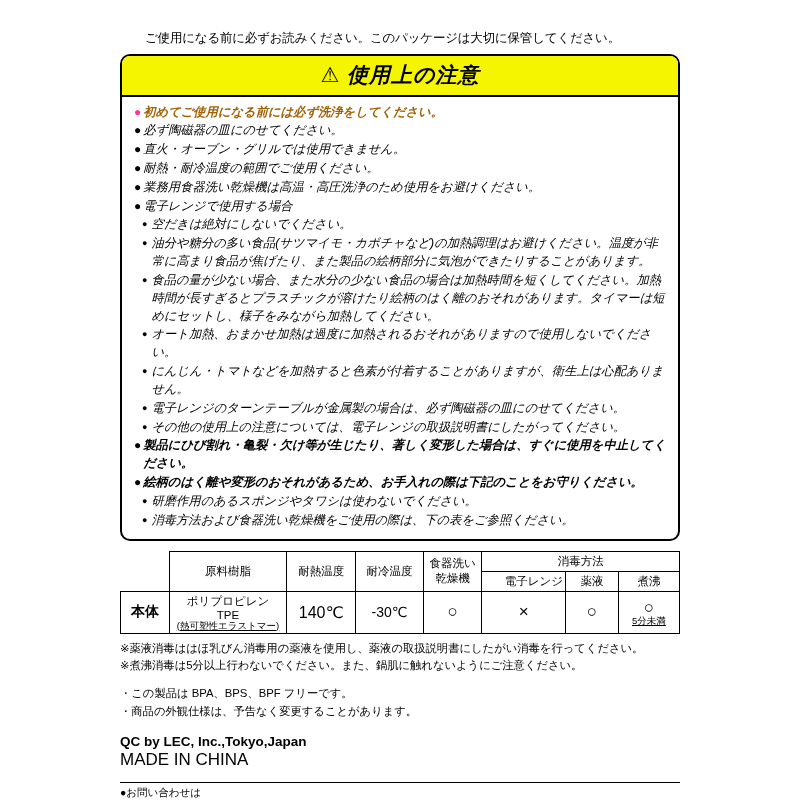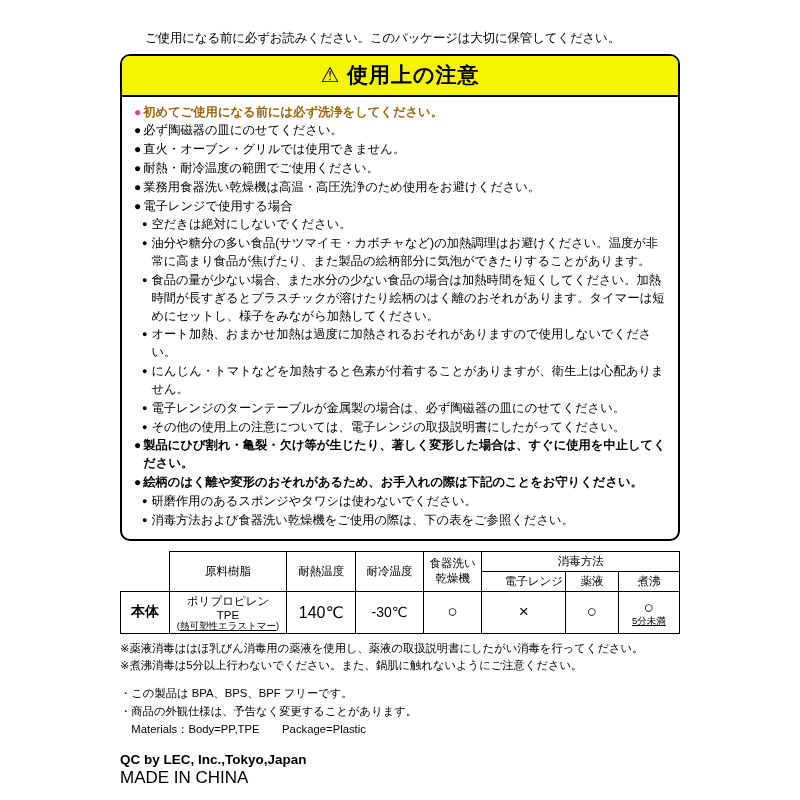--- a/index.html
+++ b/index.html
@@ -32,20 +32,21 @@
   }
   .notice-box {
     border: 2.5px solid #000;
     border-radius: 10px;
     background: #fff;
     box-sizing: border-box;
     width: 560px;
     margin: 0 auto;
     padding: 0 0 8px 0;
     overflow: hidden;
+    font-style: italic;
   }
   .notice-header {
     background: #f5f500;
     border-bottom: 2.5px solid #000;
     text-align: center;
     font-size: 21px;
     font-weight: bold;
     padding: 5px 0 6px 0;
     letter-spacing: 1px;
   }
@@ -265,21 +266,20 @@
   </div>
 
   <div class="notes">
     <div>※薬液消毒ははほ乳びん消毒用の薬液を使用し、薬液の取扱説明書にしたがい消毒を行ってください。</div>
     <div>※煮沸消毒は5分以上行わないでください。また、鍋肌に触れないようにご注意ください。</div>
   </div>
 
   <div class="notes2">
     <div>・この製品は BPA、BPS、BPF フリーです。</div>
     <div>・商品の外観仕様は、予告なく変更することがあります。</div>
-    <div>　Materials：Body=PP,TPE　　Package=Plastic</div>
   </div>
 
   <div class="brand">
     <div class="qc">QC by LEC, Inc.,Tokyo,Japan</div>
     <div class="made">MADE IN CHINA</div>
   </div>
 
   <div class="contact">
     <div class="hdr">●お問い合わせは</div>
     <div class="company">レック株式会社 ／ 消費者サービス部</div>

